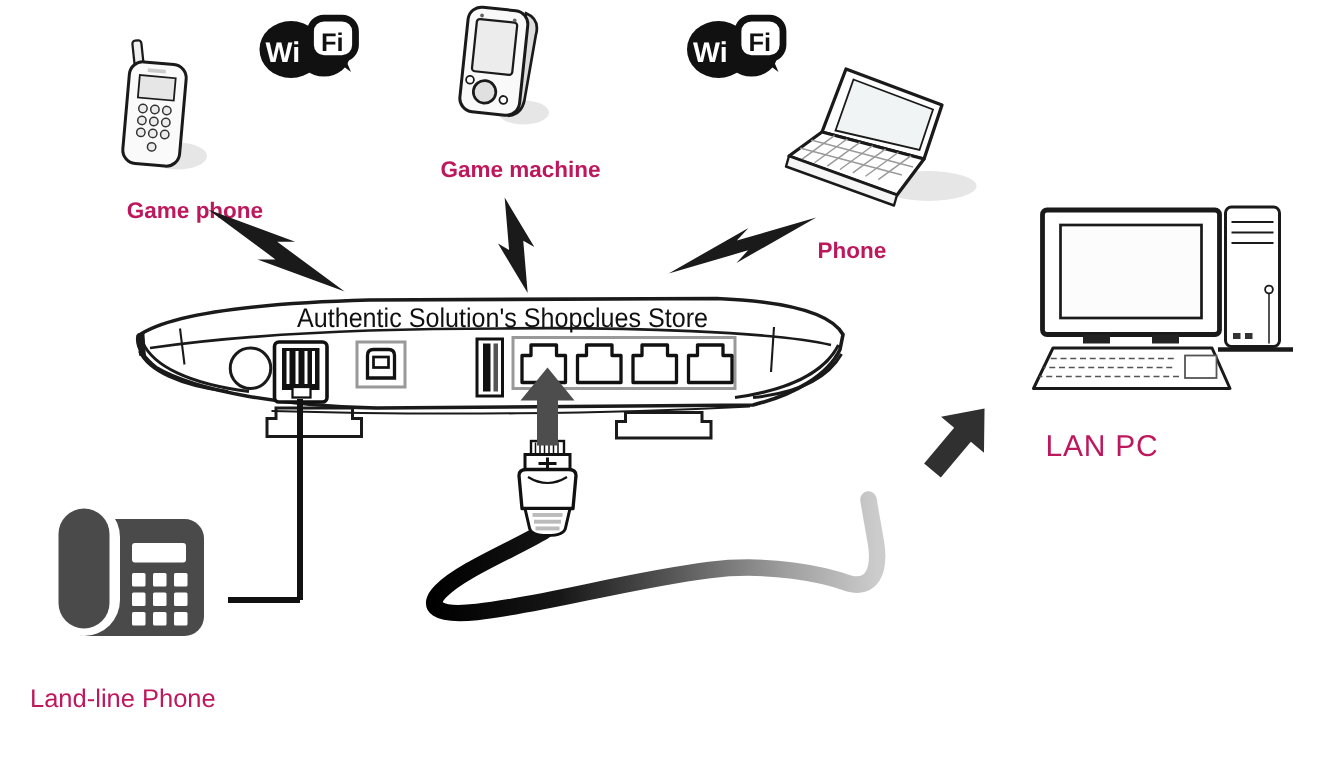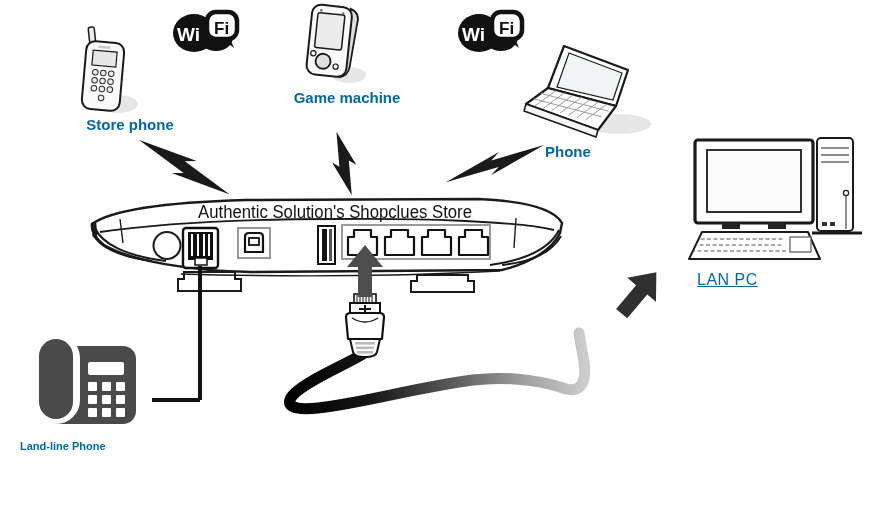--- a/index.html
+++ b/index.html
@@ -1,23 +1,23 @@
 <!DOCTYPE html>
 <html><head>
 <meta charset="utf-8">
 <style>
   html,body{margin:0;padding:0;background:#fff;}
   .stage{position:relative;width:895px;height:512px;background:#ffffff;overflow:hidden;
          font-family:"Liberation Sans",sans-serif;color:#111;}
   .abs{position:absolute;}
-  .label{position:absolute;color:#0369a1;white-space:nowrap;}
+  .label{position:absolute;color:#be185d;white-space:nowrap;margin-top:16px;}
   .label.bold{font-weight:bold;font-size:15px;}
   .label.center{text-align:center;}
-  .lanpc-label{font-size:16px;font-weight:400;letter-spacing:.5px;text-decoration:underline;}
-  .landline-label{font-size:11px;font-weight:700;}
+  .lanpc-label{font-size:20px;font-weight:400;letter-spacing:.5px;}
+  .landline-label{font-size:17px;font-weight:400;}
   svg{display:block;overflow:visible;}
   .bolt{position:absolute;transform-origin:0 50%;}
   .bolt svg polygon{fill:#1a1a1a;}
   .router-text{font-family:"Liberation Sans",sans-serif;font-size:18px;fill:#111;}
   .wifi-wi{font:bold 19px "Liberation Sans",sans-serif;fill:#ffffff;}
   .wifi-fi{font:bold 17px "Liberation Sans",sans-serif;fill:#111111;}
 </style>
 </head>
 <body>
 
@@ -37,21 +37,21 @@
         <circle cx="17" cy="55" r="2.8"></circle>
           <circle cx="25" cy="55" r="2.8"></circle>
           <circle cx="33" cy="55" r="2.8"></circle>
         <circle cx="17" cy="63" r="2.8"></circle>
           <circle cx="25" cy="63" r="2.8"></circle>
           <circle cx="33" cy="63" r="2.8"></circle>
         <circle cx="25" cy="72" r="2.8"></circle>
       </g>
     </g>
   </svg>
-  <div class="label bold center" style="left:60px;top:116px;width:140px;">Store phone</div>
+  <div class="label bold center" style="left:60px;top:116px;width:140px;">Game phone</div>
 
   <svg class="abs" style="left:170px;top:7px;" width="70" height="46" viewBox="0 0 70 46">
     <ellipse cx="24" cy="26" rx="21" ry="19" fill="#111"></ellipse>
     <ellipse cx="46" cy="30" rx="17" ry="14" fill="#111"></ellipse>
     <polygon points="52,32 64,41 58,27" fill="#111"></polygon>
     <rect x="37" y="5" width="30" height="27" rx="9" fill="#fff" stroke="#111" stroke-width="4.5"></rect>
     <text class="wifi-wi" x="7" y="34">Wi</text>
     <text class="wifi-fi" x="44" y="27">Fi</text>
   </svg>
 

